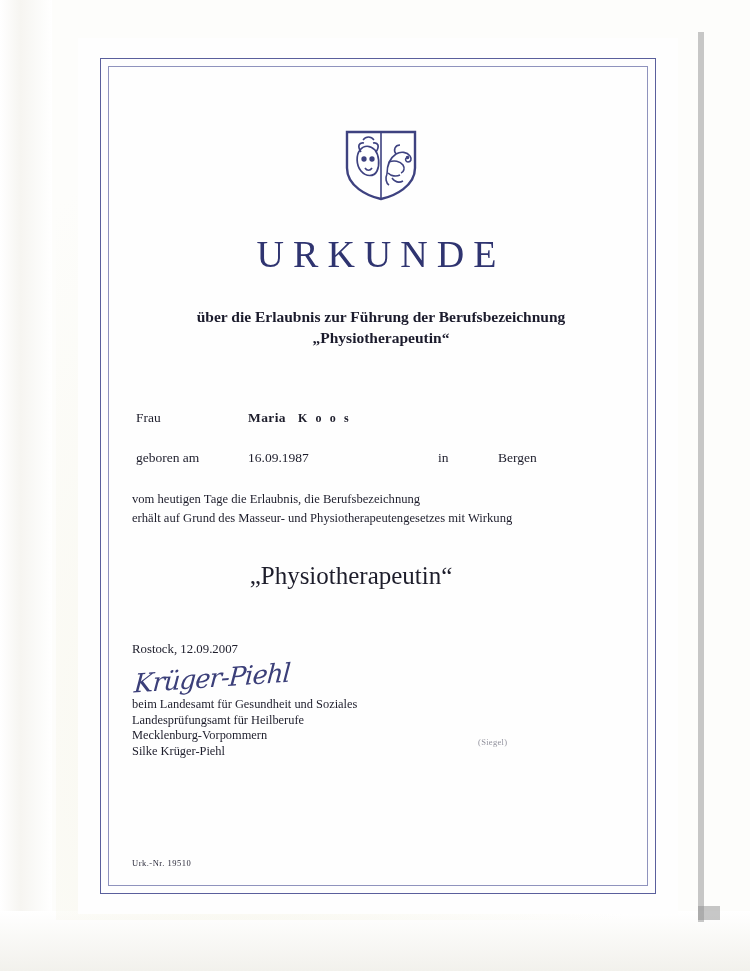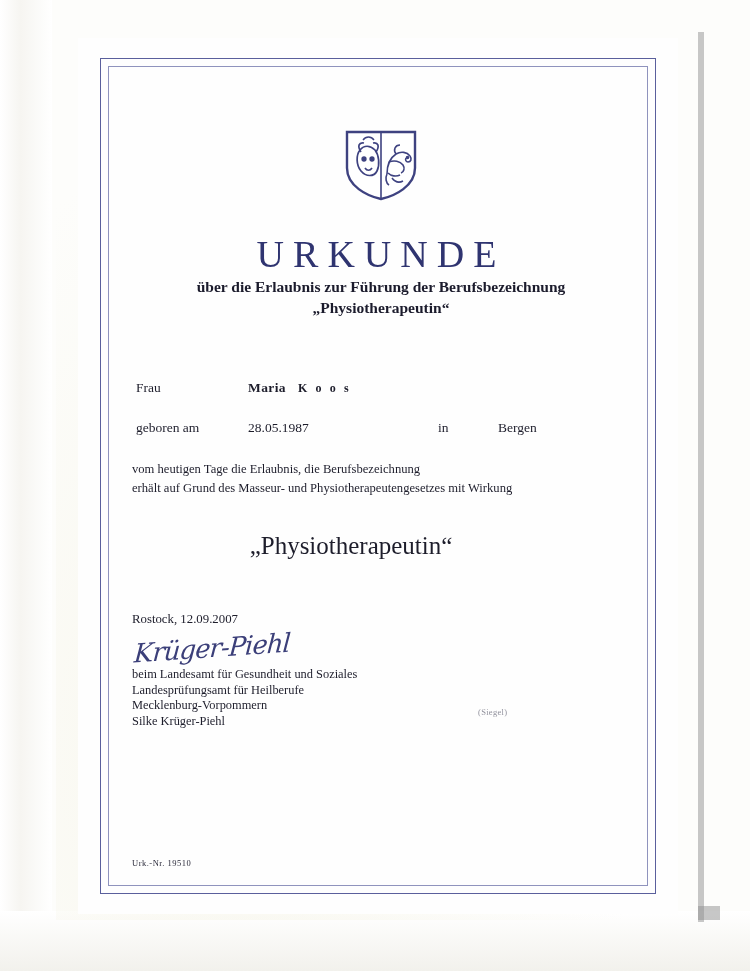--- a/index.html
+++ b/index.html
@@ -102,20 +102,21 @@
     margin-top: 26px;
     font-family: "Liberation Serif", serif;
     font-weight: normal;
     font-size: 38px;
     letter-spacing: 9px;
     color: #2f3470;
   }
 
   .subtitle {
     text-align: center;
+    margin-top: 30px;
     font-size: 15.5px;
     font-weight: bold;
     line-height: 21px;
     color: #1b1b2c;
   }
 
   .person-block {
     margin-top: 62px;
     padding-left: 6px;
     font-size: 13.5px;
@@ -270,21 +271,21 @@
       <div>„Physiotherapeutin“</div>
     </div>
 
     <div class="person-block">
       <div class="row">
         <span class="lbl-frau">Frau</span>
         <span class="name"><span>Maria</span><span class="sur">K o o s</span></span>
       </div>
       <div class="row">
         <span class="lbl-born">geboren am</span>
-        <span class="born-date">28.05.1987</span>
+        <span class="born-date">16.09.1987</span>
         <span class="lbl-in">in</span>
         <span class="place">Bergen</span>
       </div>
     </div>
 
     <div class="legal">
       <div>vom heutigen Tage die Erlaubnis, die Berufsbezeichnung</div>
       <div>erhält auf Grund des Masseur- und Physiotherapeutengesetzes mit Wirkung</div>
     </div>
 

